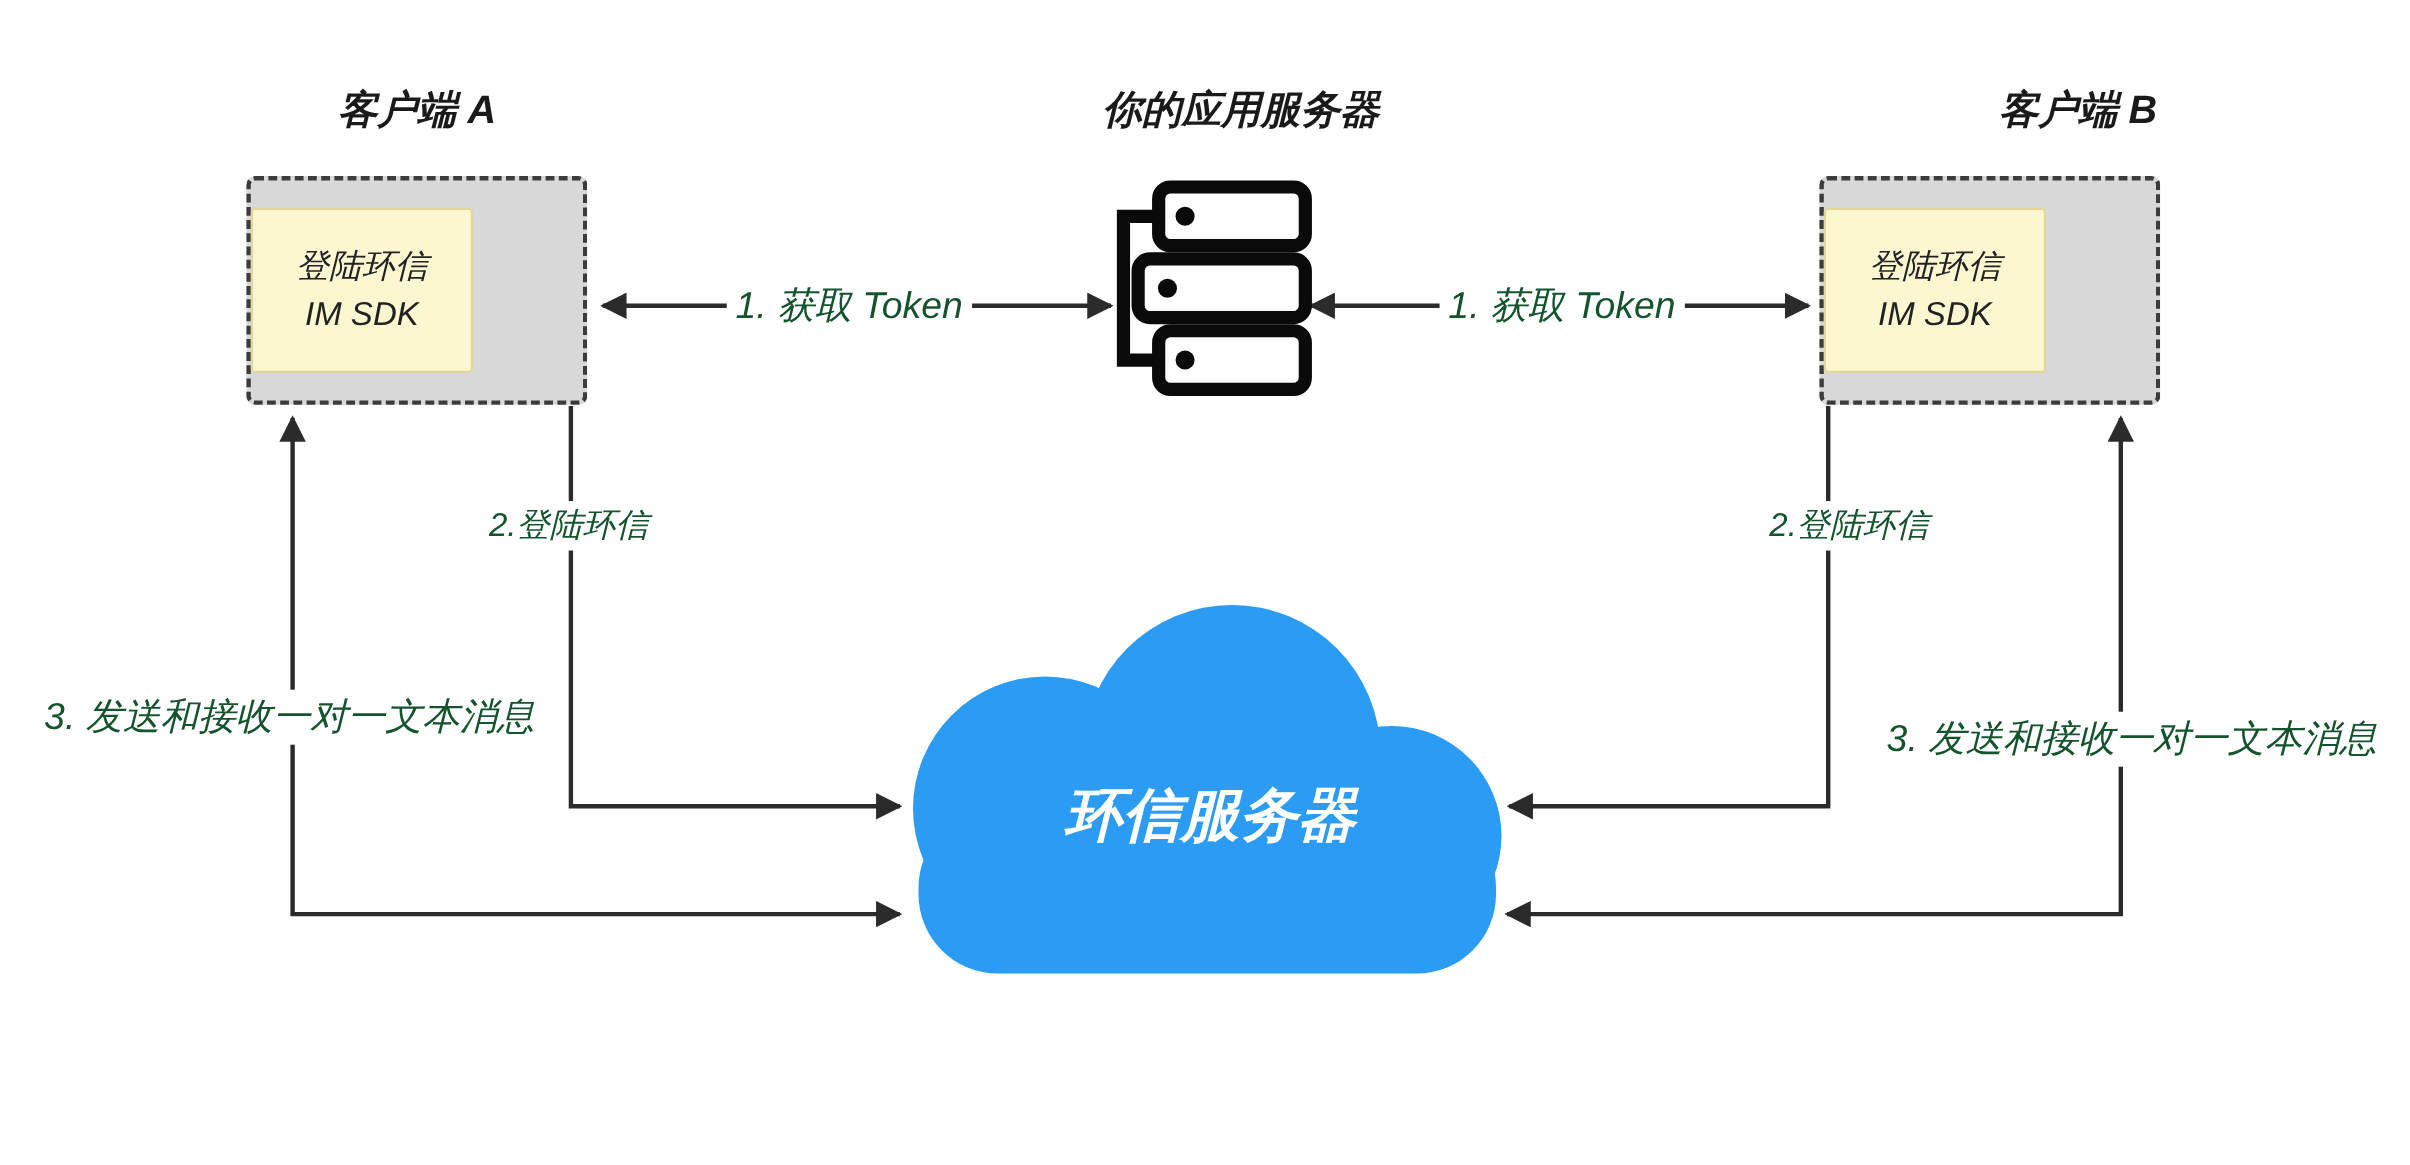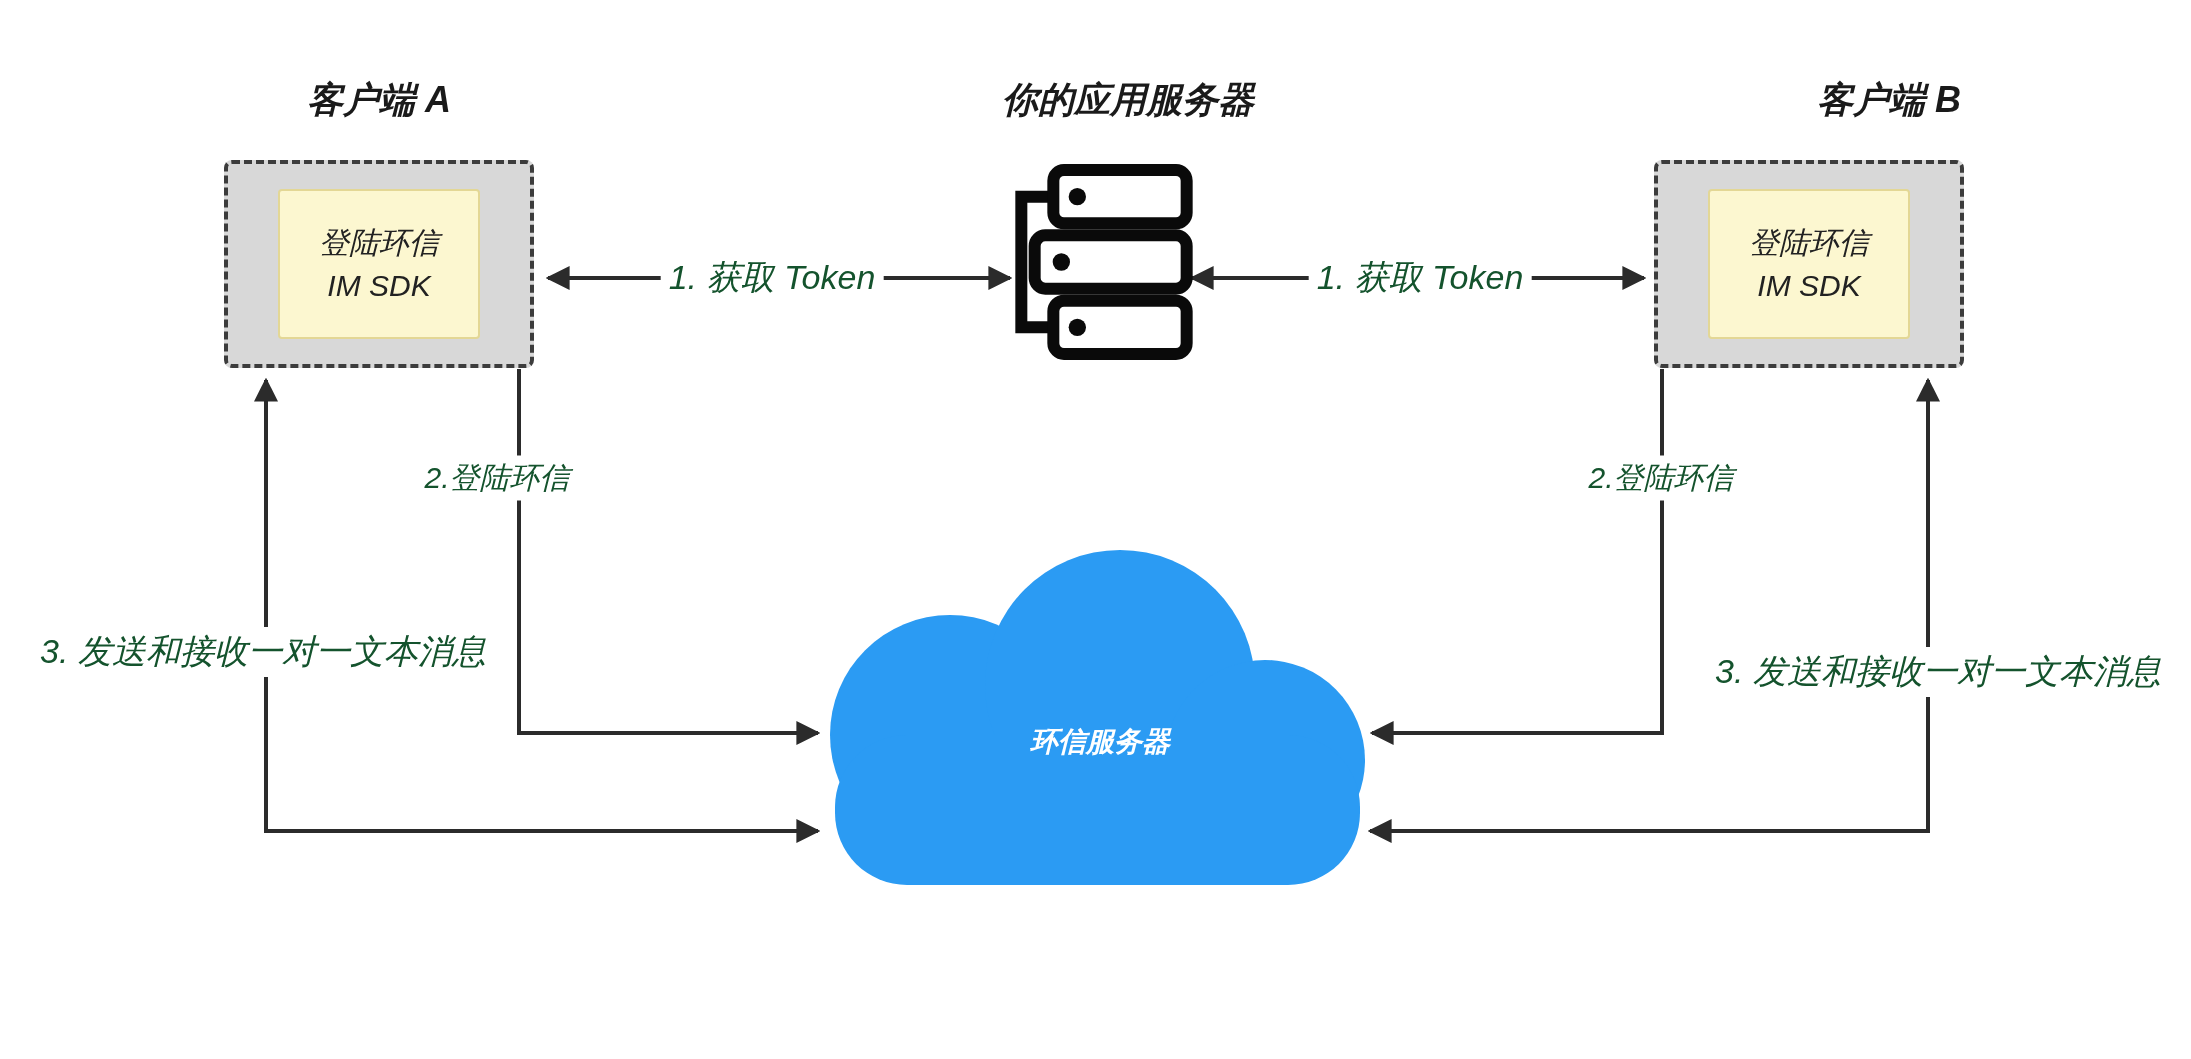--- a/index.html
+++ b/index.html
@@ -27,21 +27,21 @@
   }
 
   .client-box {
     width: 310px;
     height: 208px;
     background: #d8d8d8;
     border: 4px dashed #3c3c3c;
     border-radius: 8px;
     display: flex;
     align-items: center;
-    justify-content: center;
+    justify-content: flex-start;
     box-sizing: border-box;
   }
   .sdk-box {
     width: 198px;
     height: 146px;
     background: #fcf7d0;
     border: 2px solid #e3d795;
     border-radius: 4px;
     display: flex;
     flex-direction: column;
@@ -53,25 +53,25 @@
     text-align: center;
   }
 
   .flow-label {
     background: #ffffff;
     padding: 2px 8px;
     color: #14532d;
     white-space: nowrap;
   }
   .token-label { font-size: 34px; }
-  .login-label { font-size: 30px; }
+  .login-label { font-size: 30px; margin-left: 20px; }
   .msg-label   { font-size: 34px; }
 
   .cloud-label {
-    font-size: 28px;
+    font-size: 53px;
     font-weight: bold;
     color: #ffffff;
     white-space: nowrap;
   }
 
   svg.layer {
     position: absolute;
     left: 0; top: 0;
     width: 2191px;
     height: 1059px;

